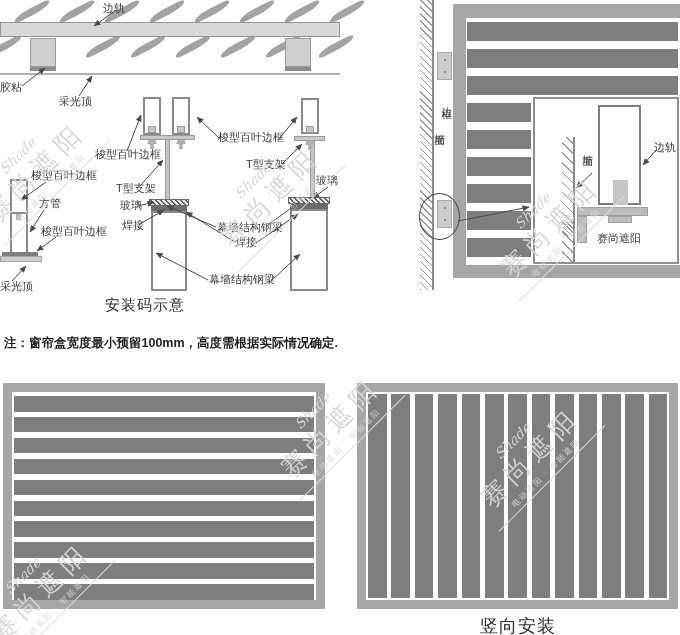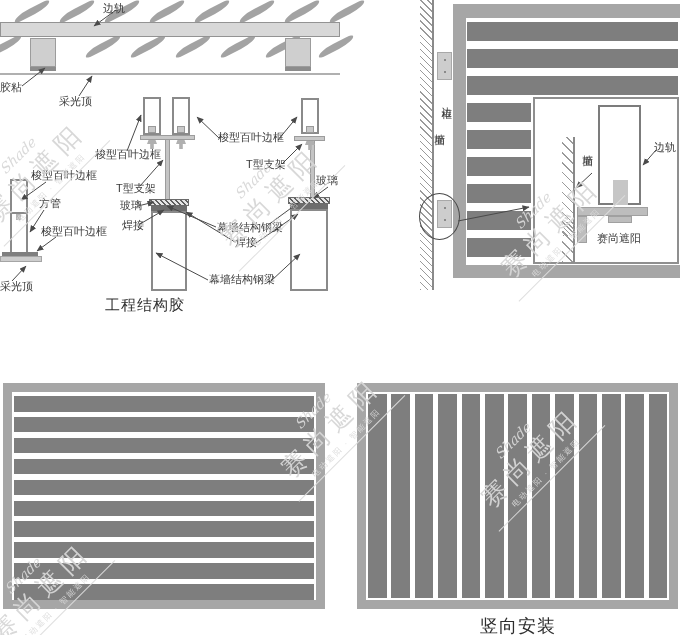--- a/index.html
+++ b/index.html
@@ -119,21 +119,21 @@
     <div class="lbl" style="left:116px;top:182px">T型支架</div>
     <div class="lbl" style="left:120px;top:199px">玻璃</div>
     <div class="lbl" style="left:122px;top:219px">焊接</div>
     <div class="lbl" style="left:218px;top:131px">梭型百叶边框</div>
     <div class="lbl" style="left:246px;top:158px">T型支架</div>
     <div class="lbl" style="left:316px;top:174px">玻璃</div>
     <div class="lbl" style="left:217px;top:221px">幕墙结构钢梁</div>
     <div class="lbl" style="left:235px;top:236px">焊接</div>
     <div class="lbl" style="left:209px;top:273px">幕墙结构钢梁</div>
 
-    <div class="cap" style="left:55px;top:296px;width:180px">工程结构胶</div>
+    <div class="cap" style="left:55px;top:296px;width:180px">安装码示意</div>
   </div>
 
   <div class="layer">
     <div class="wallhatch" style="left:420px;top:0;width:14px;height:290px"></div>
     <div class="wall-bracket" style="left:437px;top:52px"></div>
     <div class="wall-bracket" style="left:437px;top:200px"></div>
     <div id="detail-ellipse"></div>
 
     <div class="frame-bar" style="left:453px;top:4px;width:227px;height:14px"></div>
     <div class="frame-bar" style="left:453px;top:4px;width:13px;height:274px"></div>
@@ -164,20 +164,21 @@
     <div class="inset-el" style="position:absolute;left:608px;top:216px;width:24px;height:7px;background:#bdbdbd;border:1px solid #a0a0a0;z-index:11"></div>
     <div class="inset-el" style="position:absolute;left:577px;top:216px;width:10px;height:27px;background:#bdbdbd;border:1px solid #a0a0a0;z-index:11"></div>
     <div class="inset-el" style="position:absolute;left:563px;top:222px;width:12px;height:14px;z-index:11;background:repeating-linear-gradient(45deg,#9a9a9a 0 1px,transparent 1px 3px)"></div>
 
     <div class="lbl vlbl" style="left:581px;top:146px">墙面</div>
     <div class="lbl" style="left:654px;top:141px">边轨</div>
     <div class="lbl" style="left:597px;top:232px">赛尚遮阳</div>
 
   </div>
 
+  <div class="note">注：窗帘盒宽度最小预留100mm，高度需根据实际情况确定.</div>
 
   <div class="layer">
     <div class="bframe" style="left:3px;top:383px;width:322px;height:226px"></div>
     <div id="bl-slats" class="binner" style="left:12px;top:392px;width:304px;height:208px">
         <div class="slat" style="left: 2px; top: 4px; width: 300px; height: 15.5px;"></div>
         <div class="slat" style="left: 2px; top: 24.9px; width: 300px; height: 15.5px;"></div>
         <div class="slat" style="left: 2px; top: 45.8px; width: 300px; height: 15.5px;"></div>
         <div class="slat" style="left: 2px; top: 66.7px; width: 300px; height: 15.5px;"></div>
         <div class="slat" style="left: 2px; top: 87.6px; width: 300px; height: 15.5px;"></div>
         <div class="slat" style="left: 2px; top: 108.5px; width: 300px; height: 15.5px;"></div>

